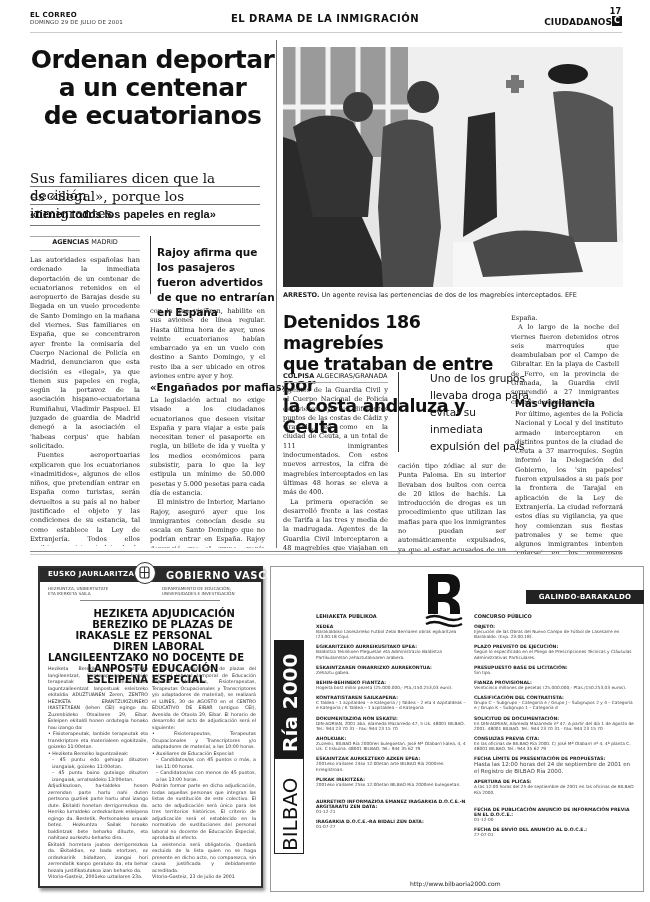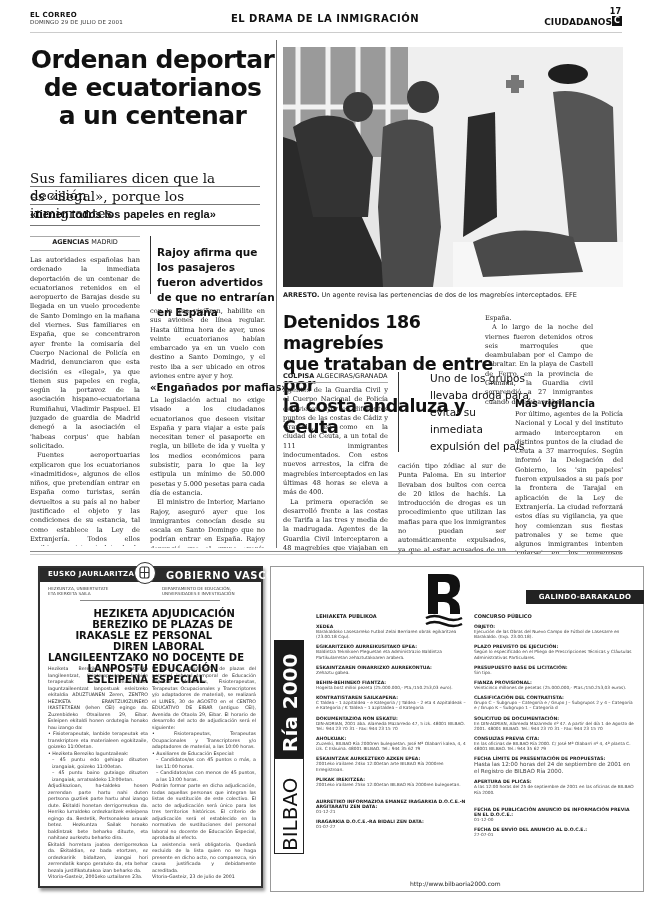--- a/index.html
+++ b/index.html
@@ -72,22 +72,22 @@
 <div class="abs hdr-paper">EL CORREO</div>
 <div class="abs hdr-date">DOMINGO 29 DE JULIO DE 2001</div>
 <div class="abs hdr-section">EL DRAMA DE LA INMIGRACIÓN</div>
 <div class="abs hdr-page">17</div>
 <div class="abs hdr-cat">CIUDADANOS</div>
 <div class="abs hdr-logo">C</div>
 <div class="abs hr" style="left:30px;top:32px;width:592px;background:#ccc;"></div>
 
 <div class="abs main-head">
   <div>Ordenan deportar</div>
+  <div>a un centenar</div>
   <div>de ecuatorianos</div>
-  <div>a un centenar</div>
 </div>
 <div class="abs deck deck1">Sus familiares dicen que la decisión</div>
 <div class="abs hr" style="left:30px;top:186px;width:230px;"></div>
 <div class="abs deck deck2">es «ilegal», porque los inmigrantes</div>
 <div class="abs hr" style="left:30px;top:204px;width:230px;"></div>
 <div class="abs deck deck3">«tienen todos los papeles en regla»</div>
 <div class="abs hr" style="left:30px;top:225px;width:230px;"></div>
 
 <div class="abs hr" style="left:30px;top:236px;width:110px;background:#aaa;"></div>
 <div class="abs byline">
@@ -165,21 +165,21 @@
   <p>La primera operación se desarrolló frente a las costas de Tarifa a las tres y media de la madrugada. Agentes de la Guardia Civil interceptaron a 48 magrebíes que viajaban en una embar-</p>
 </div>
 
 <div class="abs pull-bar" style="left:398px;top:372px;height:80px;"></div>
 <div class="abs pull" style="left:404px;top:370px;width:100px;font-weight:normal;font-family:'DejaVu Sans',sans-serif;font-size:10.5px;line-height:17px;margin-left:26px;">Uno de los grupos llevaba droga para evitar su inmediata expulsión del país</div>
 
 <div class="abs body-col" style="left:398px;top:462px;width:108px;height:92px;overflow:hidden;">
   <p class="first">cación tipo zódiac al sur de Punta Paloma. En su interior llevaban dos bultos con cerca de 20 kilos de hachís. La introducción de drogas es un procedimiento que utilizan las mafias para que los inmigrantes no puedan ser automáticamente expulsados, ya que al estar acusados de un delito, deben ser juzgados antes en</p>
 </div>
 
-<div class="abs body-col" style="left:485px;top:314px;width:108px;">
+<div class="abs body-col" style="left:511px;top:314px;width:108px;">
   <p class="first">España.</p>
   <p>A lo largo de la noche del viernes fueron detenidos otros seis marroquíes que deambulaban por el Campo de Gibraltar. En la playa de Castell de Ferro, en la provincia de Granada, la Guardia civil sorprendió a 27 inmigrantes cuando desembarcaban.</p>
 </div>
 <div class="abs subhead" style="left:515px;top:398px;">Más vigilancia</div>
 <div class="abs body-col" style="left:515px;top:410px;width:108px;height:144px;overflow:hidden;">
   <p class="first">Por último, agentes de la Policía Nacional y Local y del instituto armado interceptaron en distintos puntos de la ciudad de Ceuta a 37 marroquíes. Según informó la Delegación del Gobierno, los 'sin papeles' fueron expulsados a su país por la frontera de Tarajal en aplicación de la Ley de Extranjería. La ciudad reforzará estos días su vigilancia, ya que hoy comienzan sus fiestas patronales y se teme que algunos inmigrantes intenten 'colarse' en los numerosos camiones que acudirán a la cita.</p>
 </div>
 
 <div class="abs hr" style="left:30px;top:551px;width:592px;background:#888;"></div>
 <div class="abs hr" style="left:30px;top:554px;width:592px;background:#ccc;"></div>

